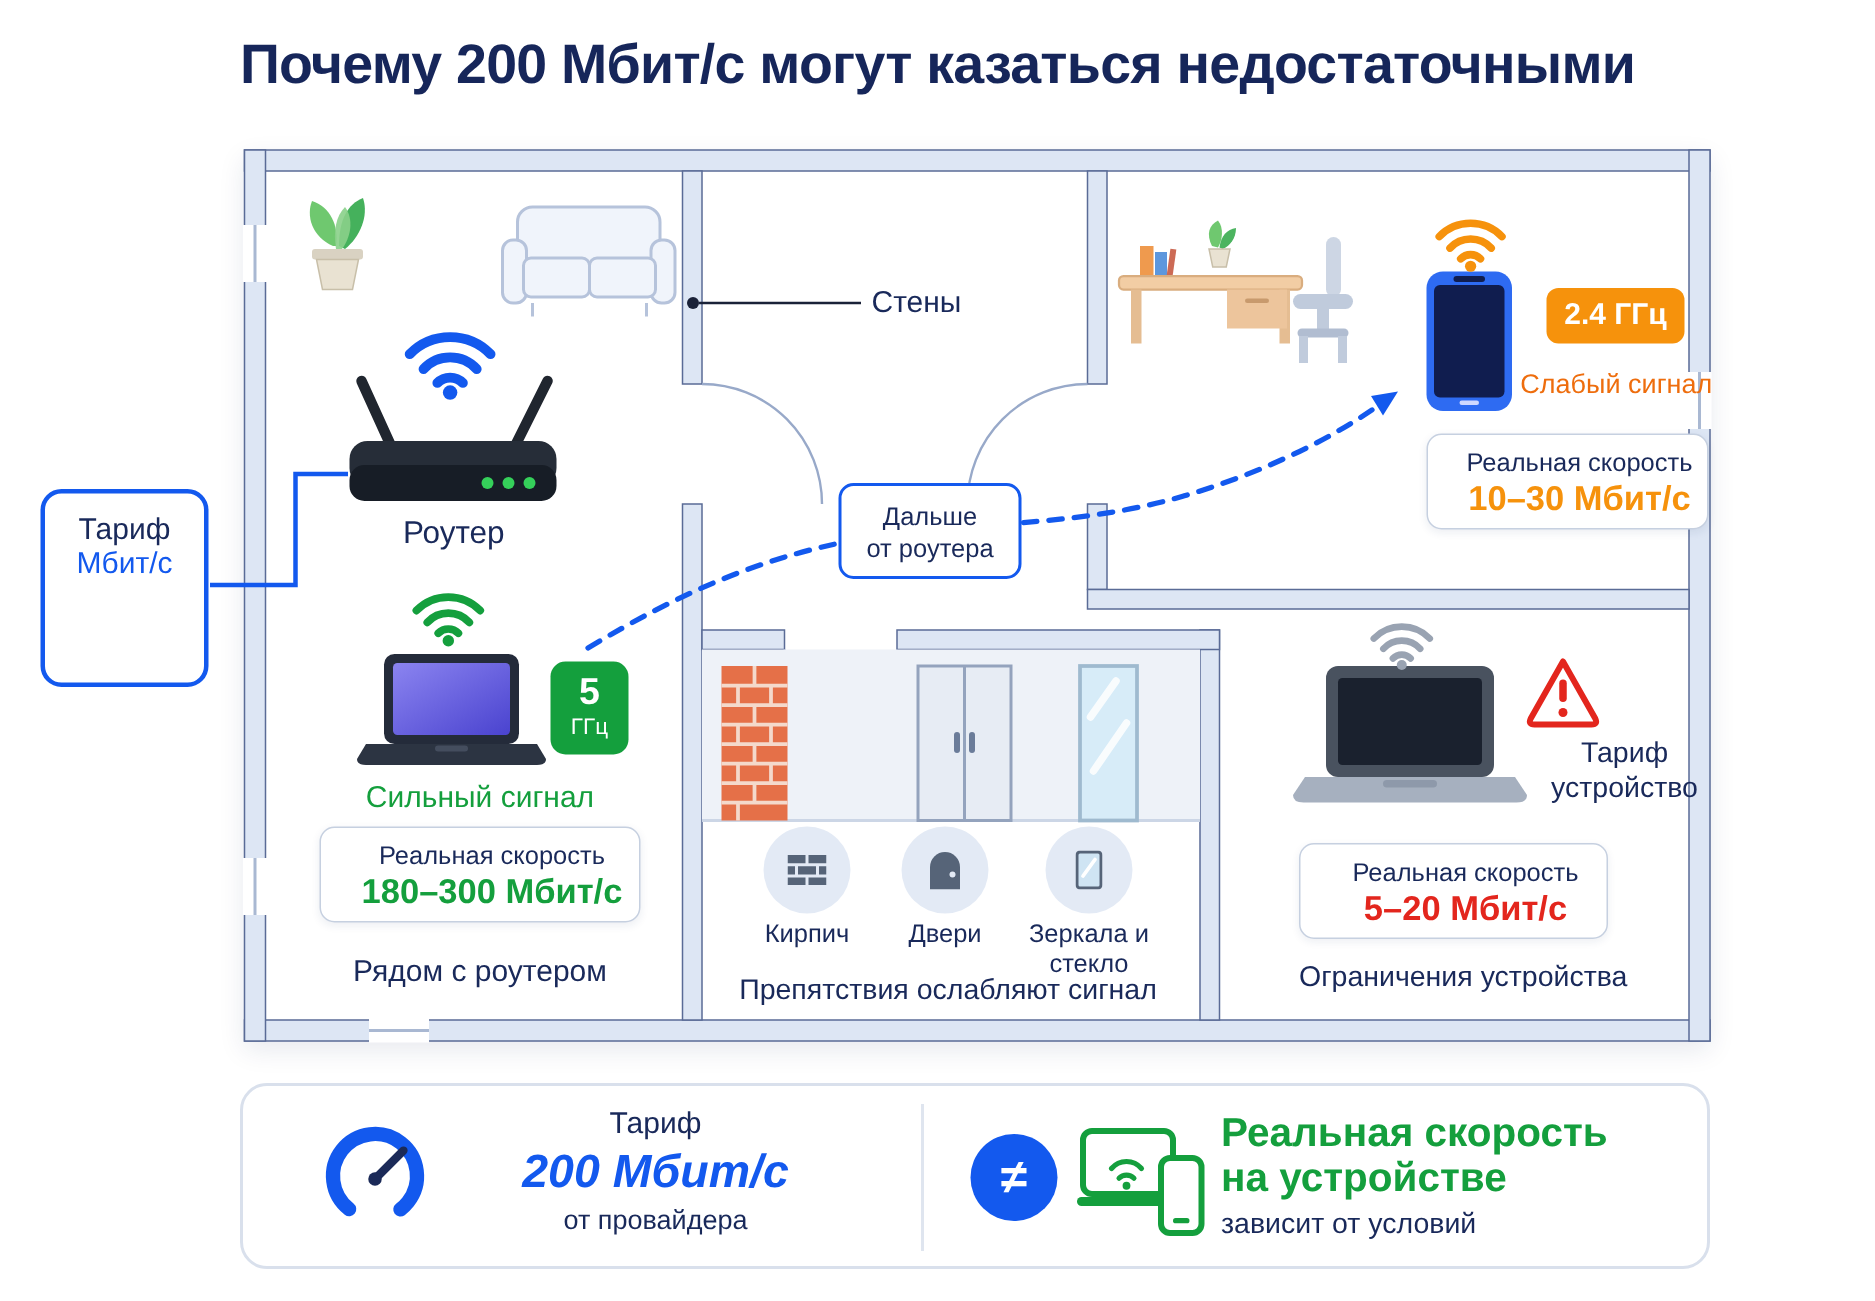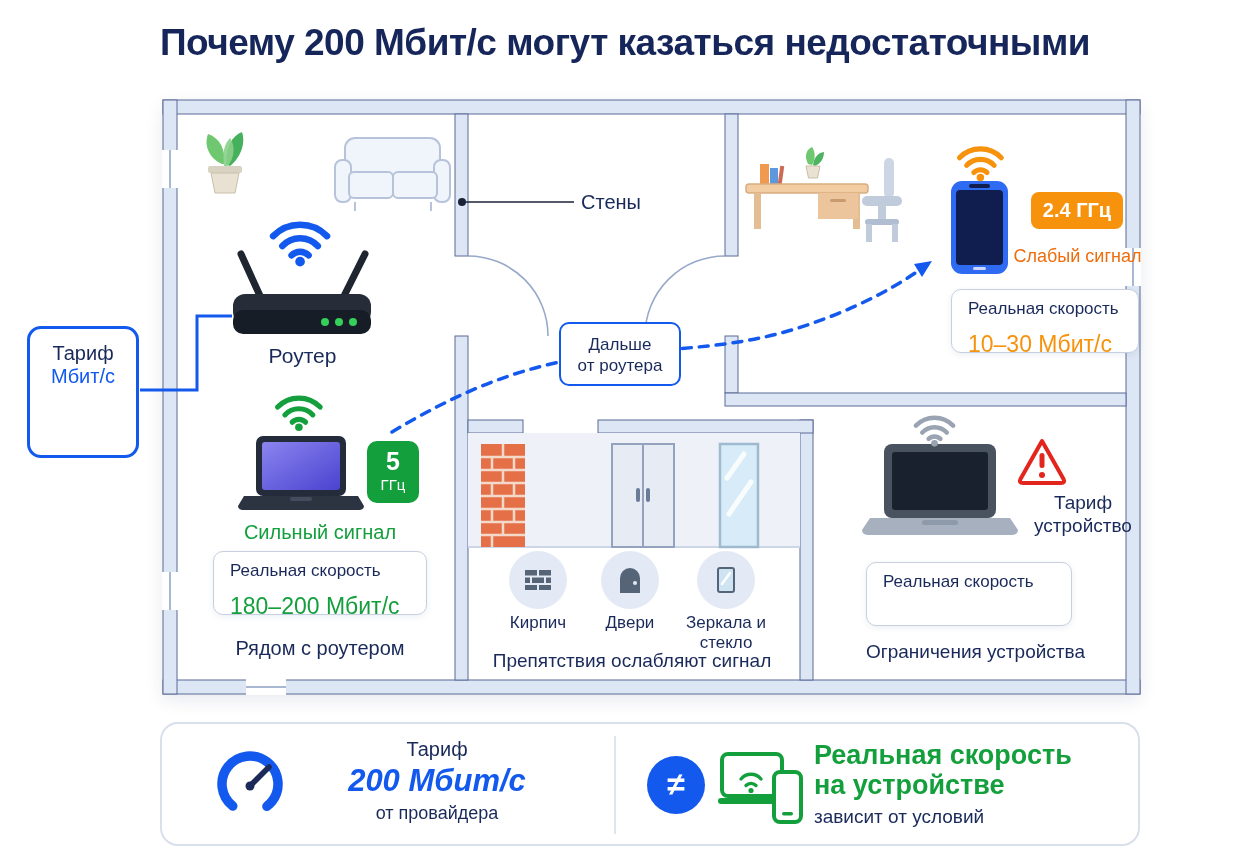--- a/index.html
+++ b/index.html
@@ -25,23 +25,23 @@
          border-radius:10px;color:#fff;text-align:center;}
   .band-green .v{margin-top:7px;font-size:25px;font-weight:bold;line-height:1.1;}
   .band-green .u{font-size:15px;}
 
   .signal-strong{position:absolute;left:195px;top:521px;width:250px;text-align:center;
          font-size:20px;color:#149f3d;font-weight:500;}
   .signal-weak{position:absolute;left:1000px;top:246px;width:155px;text-align:center;
          font-size:18px;color:#ee6d0d;font-weight:500;}
 
   .speedbox{position:absolute;background:#fff;border:1.5px solid #c6d0e0;border-radius:10px;
-         box-shadow:0 2px 6px rgba(30,50,100,.08);text-align:left;box-sizing:border-box;padding-top:9px;padding-left:16px;}
+         box-shadow:0 2px 6px rgba(30,50,100,.08);text-align:center;box-sizing:border-box;padding-top:9px;padding-left:16px;}
   .speedbox .sl{font-size:17px;color:#19295a;}
-  .speedbox .sv{font-size:23px;font-weight:normal;margin-top:12px;}
+  .speedbox .sv{font-size:23px;font-weight:bold;margin-top:0;}
   .sv.green{color:#149f3d;}  .sv.orange{color:#f6920c;}  .sv.red{color:#e3261d;}
 
   .caption{position:absolute;text-align:center;font-size:19px;color:#19295a;font-weight:500;}
 
   .walls-text{position:absolute;left:581px;top:191px;font-size:20px;color:#19295a;}
   .farther-box{position:absolute;left:559px;top:322px;width:122px;height:64px;background:#fff;
          border:2.5px solid #1359ee;border-radius:10px;text-align:center;box-sizing:border-box;
          padding-top:10px;font-size:17px;color:#19295a;line-height:1.25;}
 
   .band-orange{position:absolute;left:1031px;top:192px;width:92px;height:37px;background:#f6920c;
@@ -246,40 +246,41 @@
 
   <div class="router-label">Роутер</div>
 
   <div class="band-green">
     <div class="v">5</div>
     <div class="u">ГГц</div>
   </div>
   <div class="signal-strong">Сильный сигнал</div>
   <div class="speedbox" style="left:213px;top:551px;width:214px;height:64px;">
     <div class="sl">Реальная скорость</div>
-    <div class="sv green">180–200 Мбит/с</div>
+    <div class="sv green">180–300 Мбит/с</div>
   </div>
   <div class="caption" style="left:175px;top:637px;width:290px;font-size:20px;">Рядом с роутером</div>
 
   <div class="walls-text">Стены</div>
   <div class="farther-box">
     <div>Дальше</div>
     <div>от роутера</div>
   </div>
 
   <div class="band-orange">2.4 ГГц</div>
   <div class="signal-weak">Слабый сигнал</div>
   <div class="speedbox" style="left:951px;top:289px;width:188px;height:64px;">
     <div class="sl">Реальная скорость</div>
     <div class="sv orange">10–30 Мбит/с</div>
   </div>
 
   <div class="warning-text">Тариф устройство</div>
   <div class="speedbox" style="left:866px;top:562px;width:206px;height:64px;">
     <div class="sl">Реальная скорость</div>
+    <div class="sv red">5–20 Мбит/с</div>
   </div>
   <div class="caption" style="left:828px;top:641px;width:295px;">Ограничения устройства</div>
 
   <div class="obst-circle" style="left:509px;">
     <svg width="26" height="20">
       <g fill="#566478">
         <rect x="0" y="0" width="12" height="5.5"></rect>
           <rect x="14" y="0" width="12" height="5.5"></rect>
         <rect x="7" y="7.5" width="12" height="5.5"></rect>
           <rect x="0" y="7.5" width="5" height="5.5"></rect>

